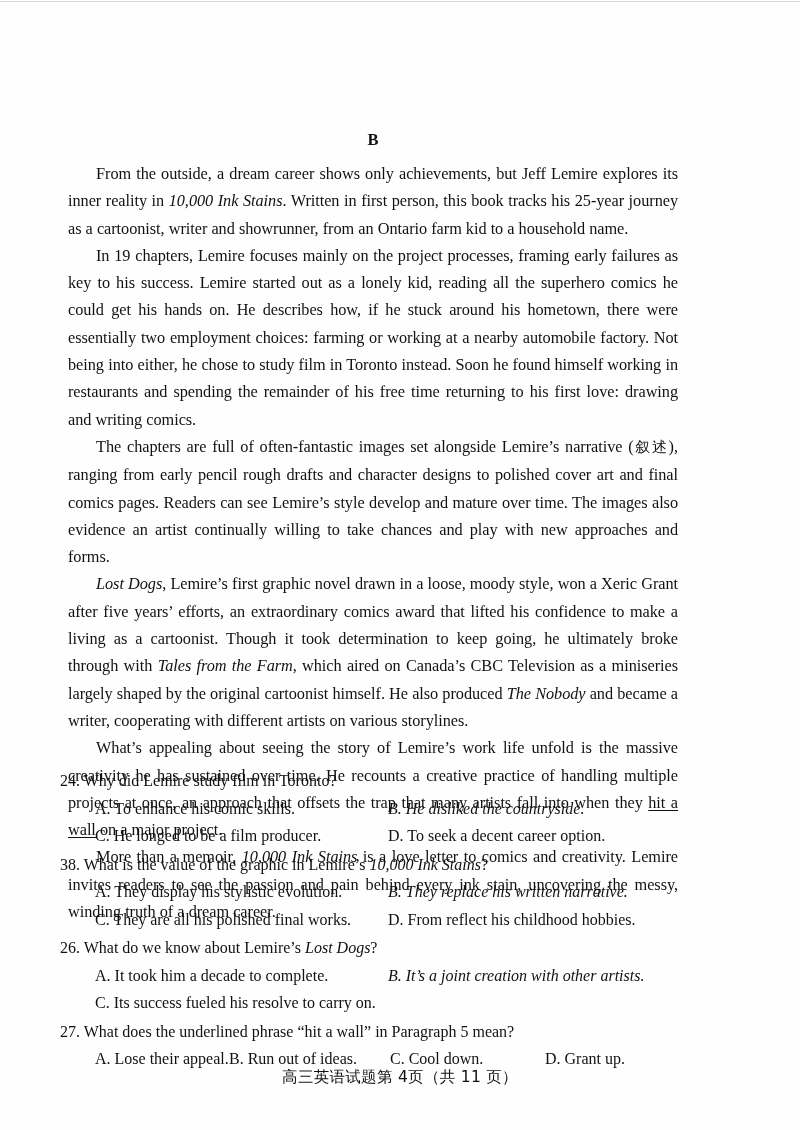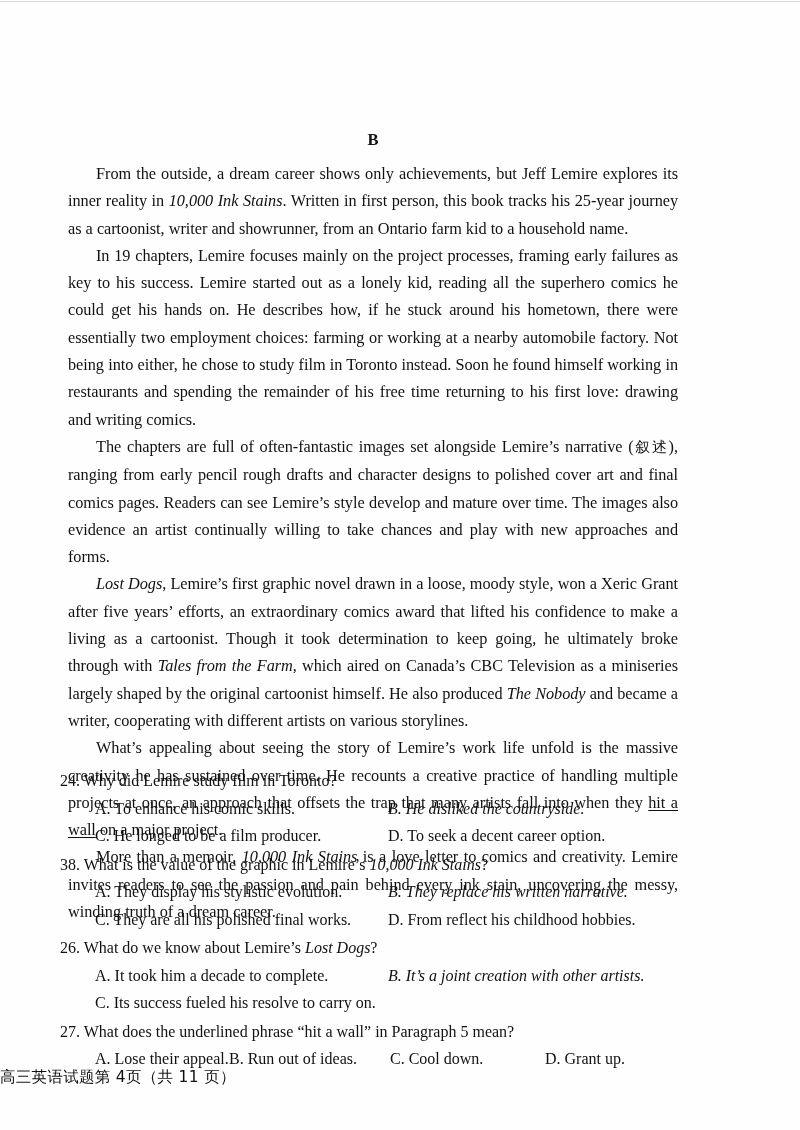--- a/index.html
+++ b/index.html
@@ -93,20 +93,21 @@
   .opt-row-inline .o1 { left: 35px; }
   .opt-row-inline .o2 { left: 169px; }
   .opt-row-inline .o3 { left: 330px; }
   .opt-row-inline .o4 { left: 485px; }
 
   .footer {
     position: absolute;
     left: 0;
     top: 1067px;
     width: 800px;
+    text-align: center;
     font-size: 15.5px;
     font-family: "DejaVu Sans", "Liberation Sans", sans-serif;
     letter-spacing: 0.3px;
   }
 </style>
 </head>
 <body>
 
 <div class="page">
 

